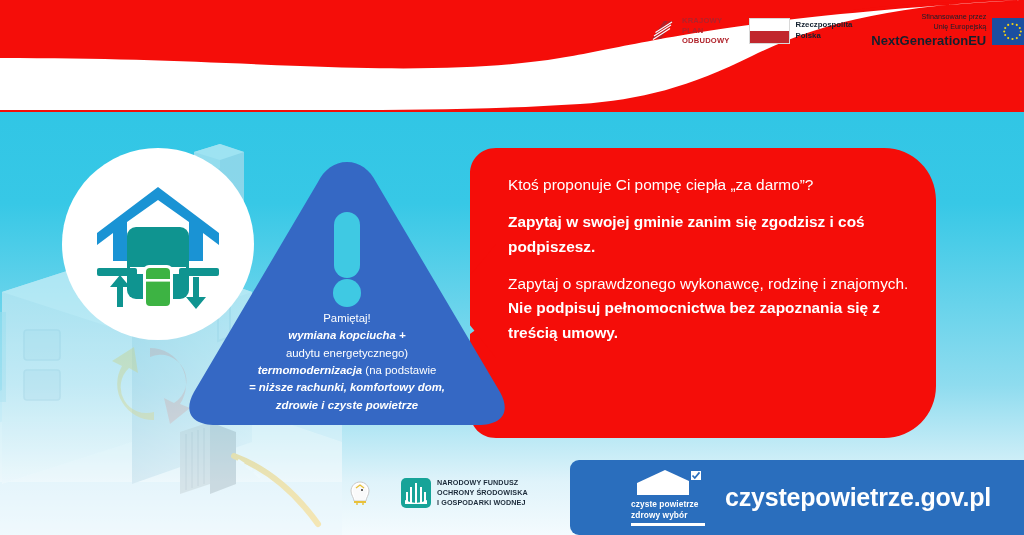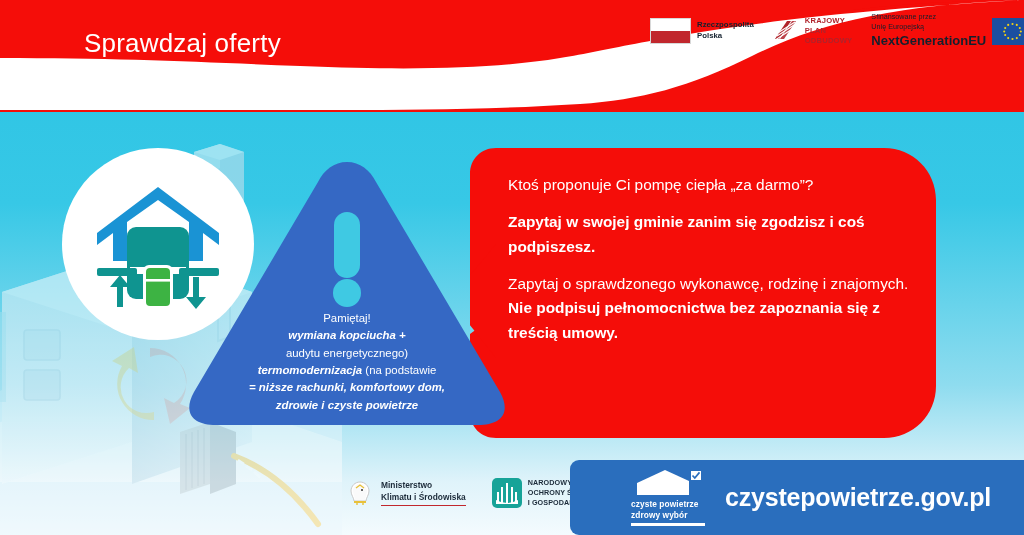--- a/index.html
+++ b/index.html
@@ -54,21 +54,21 @@
   }
   .pl-flag {
     width: 41px; height: 26px;
     border: .5px solid #d8d8d8;
     background: linear-gradient(180deg, #ffffff 0 50%, #c1272d 50% 100%);
   }
   .pl-text {
     font-size: 7.8px; font-weight: 700; color: #13202e; line-height: 1.38;
   }
   .eu-text {
-    font-size: 7.2px; color: #13202e; line-height: 1.4; text-align: left;
+    font-size: 7.2px; color: #13202e; line-height: 1.4; text-align: right;
   }
   .eu-text .b { font-weight: 700; font-size: 13px; }
   .eu-flag {
     width: 41px; height: 27px; background: #1b4fa0;
     position: relative; overflow: hidden;
   }
 
   
   #house-illo {
     position: absolute; left: -18px; top: 112px;
@@ -245,51 +245,47 @@
 
       <path d="M1024 0 L1024 2 C 858 5 793 21 745 41 C 703 58 658 63 580 67
                C 470 72 380 83 262 91 C 172 97 110 100 0 100 L0 112 L1024 112 Z" fill="#f50d09"></path>
       <path d="M598 112 C 640 112 700 100 760 74 C 840 40 920 16 1024 10 L1024 0
                L598 0 Z" fill="#ffffff" opacity="0"></path>
       <path d="M1024 0 C 900 4 820 22 752 56 C 690 87 640 100 580 104
                C 470 111 380 110 262 110 C 172 110 110 110 0 110 L0 58
                C 120 58 200 62 300 66 C 420 71 500 68 560 58
                C 640 45 720 18 1024 0 Z" fill="#ffffff"></path>
     </svg>
-    <div id="headline">
-      <div class="headline-line1">Sprawdzaj oferty</div>
-      <div class="headline-line2">i nie podpisuj od razu!</div>
-    </div>
 
     <div id="top-logos">
-
-      <div class="logo-group">
-        <div class="pl-flag"></div>
-        <div class="pl-text">
-          <div>Rzeczpospolita</div>
-          <div>Polska</div>
-        </div>
-      </div>
 
       <div class="logo-group">
         <svg class="kpo-mark" viewBox="0 0 26 26">
           <g fill="#b0232b">
             <path d="M2 21 L14 3 L18 3 L6 21 Z"></path>
             <path d="M7 21 L19 3 L23 3 L11 21 Z" opacity=".85"></path>
           </g>
           <g stroke="#ffffff" stroke-width="1.1">
             <path d="M4 18 L21 7"></path>
               <path d="M5.5 14.5 L22 4"></path>
               <path d="M3 21.5 L20 10.5"></path>
           </g>
         </svg>
         <div class="kpo-text">
           <div>Krajowy</div>
           <div>Plan</div>
           <div>Odbudowy</div>
+        </div>
+      </div>
+
+      <div class="logo-group">
+        <div class="pl-flag"></div>
+        <div class="pl-text">
+          <div>Rzeczpospolita</div>
+          <div>Polska</div>
         </div>
       </div>
 
       <div class="logo-group">
         <div class="eu-text">
           <div>Sfinansowane przez</div>
           <div>Unię Europejską</div>
           <div class="b">NextGenerationEU</div>
         </div>
         <div class="eu-flag">
@@ -382,24 +378,20 @@
   <div id="footer-logos">
     <div class="mk-block">
       <svg class="mk-mark" viewBox="0 0 30 28">
         <path d="M15 3 C 20 3 24 7 24 12 C 24 16 21 19 21 22 L 9 22 C 9 19 6 16 6 12 C 6 7 10 3 15 3 Z" fill="#ffffff" stroke="#c9c9c9" stroke-width="1"></path>
         <path d="M15 5 C 19 5 22 8 22 12 C 22 15 20 18 20 21 L 10 21 C 10 18 8 15 8 12 C 8 8 11 5 15 5 Z" fill="#fafafa"></path>
         <path d="M11 9 L15 6 L19 9" stroke="#e8c13a" stroke-width="1.4" fill="none"></path>
         <circle cx="17" cy="11" r="1" fill="#333"></circle>
         <path d="M9 22 L21 22 L21 24 L9 24 Z" fill="#e8c13a"></path>
         <path d="M12 24 L12 26 M18 24 L18 26" stroke="#e8c13a" stroke-width="1.4"></path>
       </svg>
-      <div class="mk-text">
-        <div>Ministerstwo</div>
-        <div>Klimatu i Środowiska</div>
-      </div>
     </div>
 
     <div class="mk-block">
       <svg class="nfos-mark" viewBox="0 0 30 30">
         <rect x="0" y="0" width="30" height="30" rx="5" fill="#17a398"></rect>
         <g fill="#ffffff">
           <path d="M14 5 h2 v20 h-2 Z"></path>
           <path d="M9 9 h2 v16 h-2 Z"></path>
           <path d="M19 9 h2 v16 h-2 Z"></path>
           <path d="M5 14 h2 v11 h-2 Z"></path>

